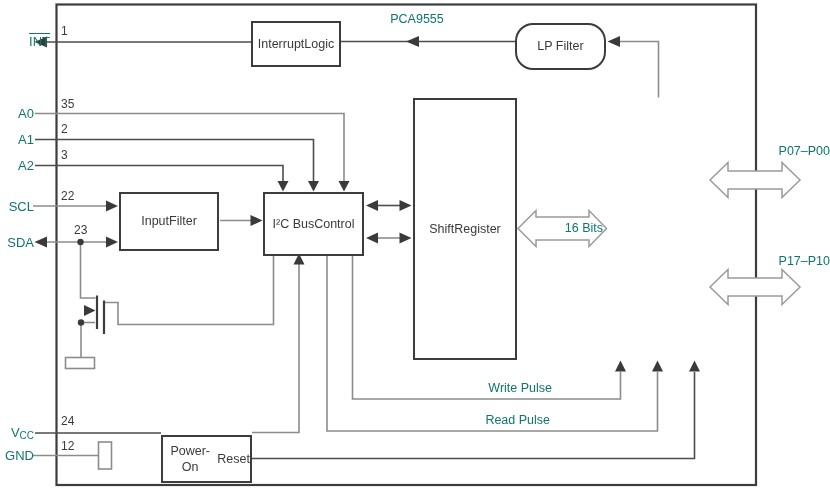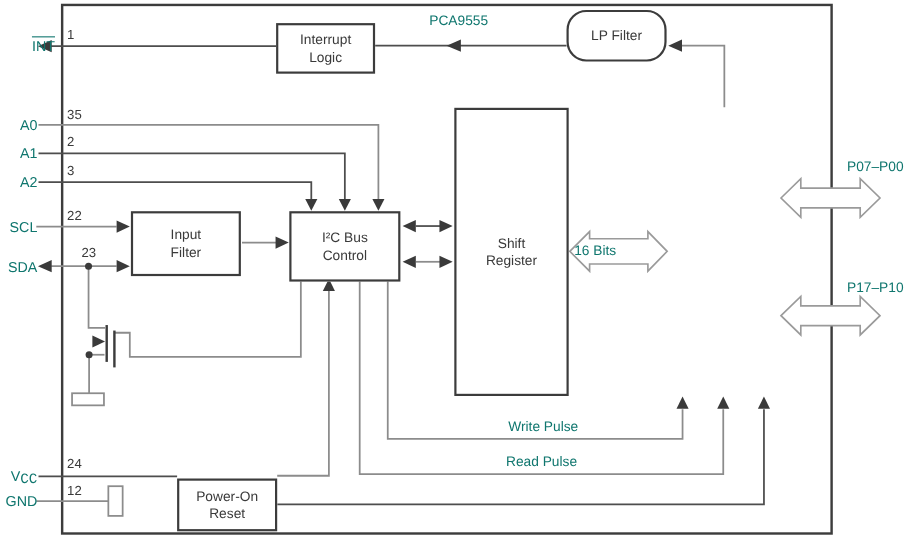--- a/index.html
+++ b/index.html
@@ -3,34 +3,34 @@
 <meta charset="utf-8">
 <style>
   html,body { margin:0; padding:0; background:#ffffff; }
   .stage {
     position:relative; width:830px; height:490px; background:#ffffff;
     font-family:"Liberation Sans", sans-serif; color:#3a3a3a; overflow:hidden;
   }
   .wires { position:absolute; left:0; top:0; z-index:1; }
   .block {
     position:absolute; box-sizing:border-box; border:2px solid #3c3c3c;
-    background:#ffffff; display:flex; flex-direction:column; align-items:center;
+    background:#ffffff; display:flex; flex-direction:row; align-items:center;
     justify-content:center; font-size:12.5px; line-height:16.5px; text-align:center;
     z-index:2; color:#3a3a3a;
   }
   .lbl { position:absolute; z-index:3; white-space:nowrap; font-size:13px; color:#0f766e; }
   .pin-label { width:34px; text-align:right; }
   .pin-num { font-size:12px; color:#3a3a3a; }
-  .ann { font-size:12.5px; text-align:left; }
+  .ann { font-size:12.5px; text-align:right; }
   .overline { text-decoration:overline; }
-  .sub { font-size:13px; vertical-align:-2px; letter-spacing:0;font-family:Liberation Mono, monospace; }
+  .sub { font-size:10px; vertical-align:-2px; letter-spacing:0; }
 
   
   #b-il  { left:251px; top:21px;  width:90px;  height:46px; }
-  #b-lp  { left:515px; top:9px;  width:91px;  height:47px;border-radius:18px; }
+  #b-lp  { left:515px; top:23px;  width:91px;  height:47px;border-radius:18px; }
   #b-if  { left:119px; top:192px; width:100px; height:59px; }
   #b-i2c { left:263px; top:192px; width:101px; height:64px; }
   #b-sr  { left:413px; top:98px;  width:104px; height:262px; }
   #b-io  { left:607px; top:98px;  width:105px; height:262px; }
   #b-por { left:161px; top:435px; width:91px;  height:48px; }
 
   
   #l-int { left:0; top:34px;margin-left:16px; }
   #l-a0  { left:0; top:106px; }
   #l-a1  { left:0; top:132px; }

